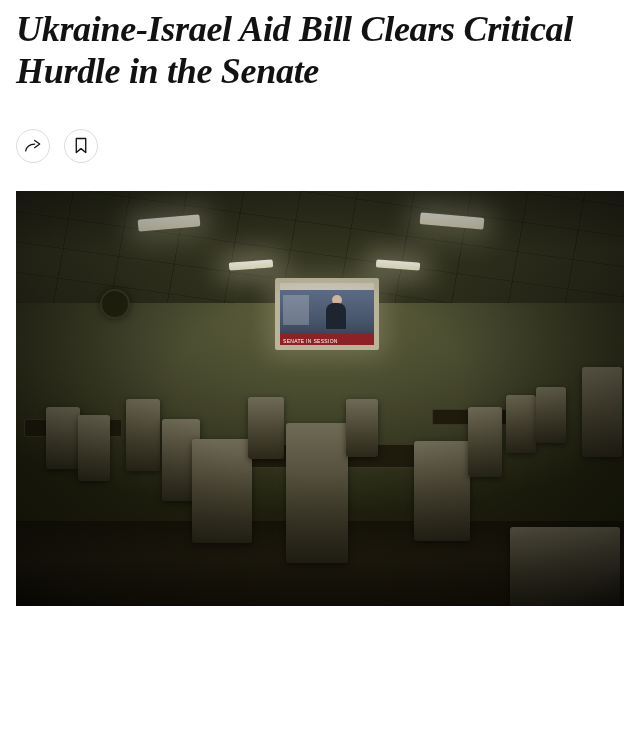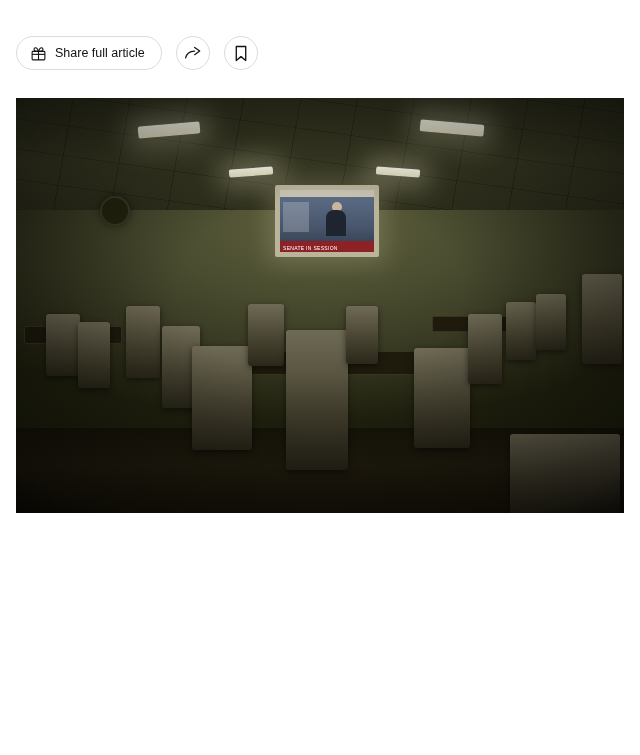--- a/index.html
+++ b/index.html
@@ -197,36 +197,25 @@
     position: absolute; inset: 0;
     background: radial-gradient(ellipse 78% 72% at 50% 46%, rgba(0,0,0,0) 30%, rgba(0,0,0,0.55) 88%, rgba(0,0,0,0.78) 100%);
     pointer-events: none;
   }
 </style>
 </head>
 <body>
 
 <div class="article">
 
+  <h1 class="headline">Ukraine-Israel Aid Bill Clears Critical Hurdle in the Senate</h1>
 
 
   <div class="actions">
 
-    <div class="share-pill">
-      <span class="icon-plain">
-        <svg width="17" height="17" viewBox="0 0 20 20" fill="none" stroke="#121212" stroke-width="1.3">
-          <rect x="2.5" y="7.5" width="15" height="10" rx="1"></rect>
-          <line x1="2.5" y1="11" x2="17.5" y2="11"></line>
-          <line x1="10" y1="7.5" x2="10" y2="17.5"></line>
-          <path d="M10 7.5C10 7.5 8.6 3.2 6.6 3.2 5.3 3.2 4.7 4.2 4.7 5 4.7 6.4 6.3 7.5 10 7.5Z"></path>
-          <path d="M10 7.5C10 7.5 11.4 3.2 13.4 3.2 14.7 3.2 15.3 4.2 15.3 5 15.3 6.4 13.7 7.5 10 7.5Z"></path>
-        </svg>
-      </span>
-      <span class="share-pill-label">Share full article</span>
-    </div>
 
     <div class="icon-circle">
       <span class="icon-plain">
         <svg width="18" height="16" viewBox="0 0 22 18" fill="none" stroke="#121212" stroke-width="1.5" stroke-linecap="round" stroke-linejoin="round">
           <path d="M2 15c1.2-6 5.4-8.2 11-8.4"></path>
           <path d="M13 2.2 19.2 6.6 13 11"></path>
         </svg>
       </span>
     </div>
 

